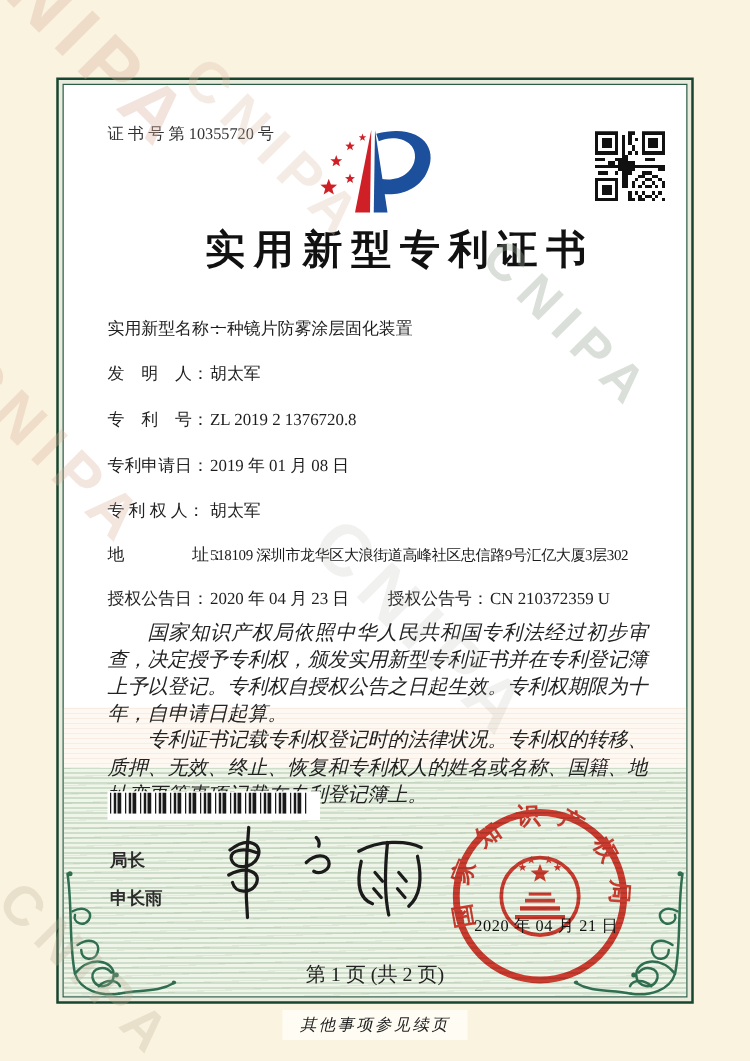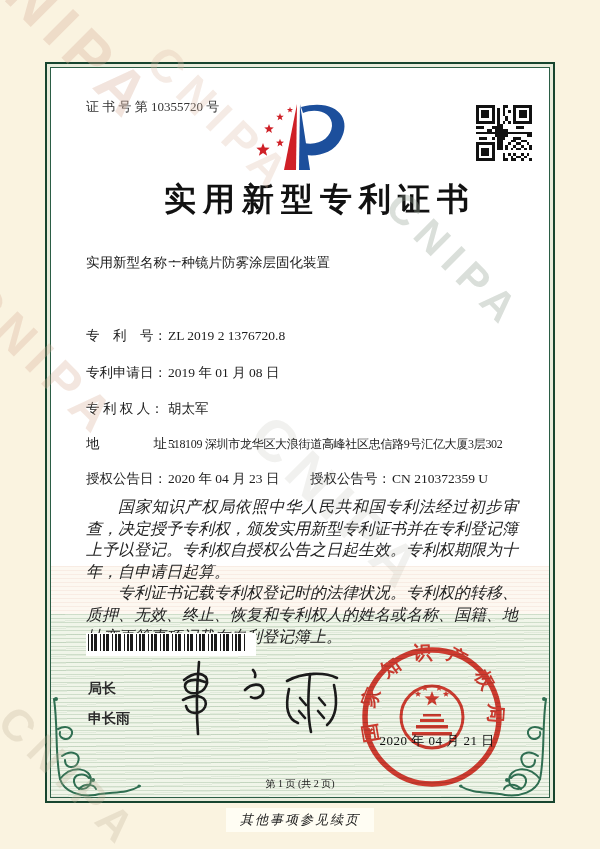--- a/index.html
+++ b/index.html
@@ -60,21 +60,21 @@
   .sig-title{position:absolute;left:37px;top:612px;font-family:"Liberation Sans","DejaVu Sans",sans-serif;font-weight:700;font-size:14px;color:#2c2c2c;z-index:3;}
   .sig-name{position:absolute;left:37px;top:642px;font-family:"Liberation Sans","DejaVu Sans",sans-serif;font-weight:700;font-size:14px;color:#2c2c2c;z-index:3;text-align:center;}
   .signature{position:absolute;left:118px;top:586px;width:185px;height:95px;z-index:3;}
   .seal{position:absolute;left:306px;top:574px;width:150px;height:150px;z-index:4;opacity:.9;mix-blend-mode:multiply;}
   .seal-date{
     position:absolute;left:306px;top:664px;width:160px;text-align:center;z-index:5;
     font-size:13px;font-weight:400;color:#111;letter-spacing:.5px;white-space:nowrap;
   }
   .page-footer{
     position:absolute;left:0;right:0;bottom:6px;text-align:center;
-    font-size:10px;color:#222;z-index:3;
+    font-size:16px;color:#222;z-index:3;
   }
   .flourish{position:absolute;bottom:-2px;width:94px;height:106px;z-index:3;}
   .flourish.fl-left{left:-2px;}
   .flourish.fl-right{right:-2px;transform:scaleX(-1);}
   .below-note{
     position:absolute;left:0;right:0;top:808px;text-align:center;z-index:2;
   }
   .below-note span{
     display:inline-block;background:#fffdf3;padding:3px 14px;
     font-size:13px;font-style:italic;color:#222;letter-spacing:2px;
@@ -242,20 +242,23 @@
             <rect x="20" y="20" width="1" height="1"></rect>
           </g>
       </svg>
     </div>
 
     <div class="title">实用新型专利证书</div>
 
     <div class="row" style="top:186px;">
       <span class="lbl">实用新型名称：</span><span class="val">一种镜片防雾涂层固化装置</span>
     </div>
+    <div class="row" style="top:222px;">
+      <span class="lbl">发　明　人：</span><span class="val">胡太军</span>
+    </div>
     <div class="row" style="top:259px;">
       <span class="lbl">专　利　号：</span><span class="val">ZL 2019 2 1376720.8</span>
     </div>
     <div class="row" style="top:296px;">
       <span class="lbl">专利申请日：</span><span class="val">2019 年 01 月 08 日</span>
     </div>
     <div class="row" style="top:332px;">
       <span class="lbl">专 利 权 人：</span><span class="val">胡太军</span>
     </div>
     <div class="row addr" style="top:367px;">

